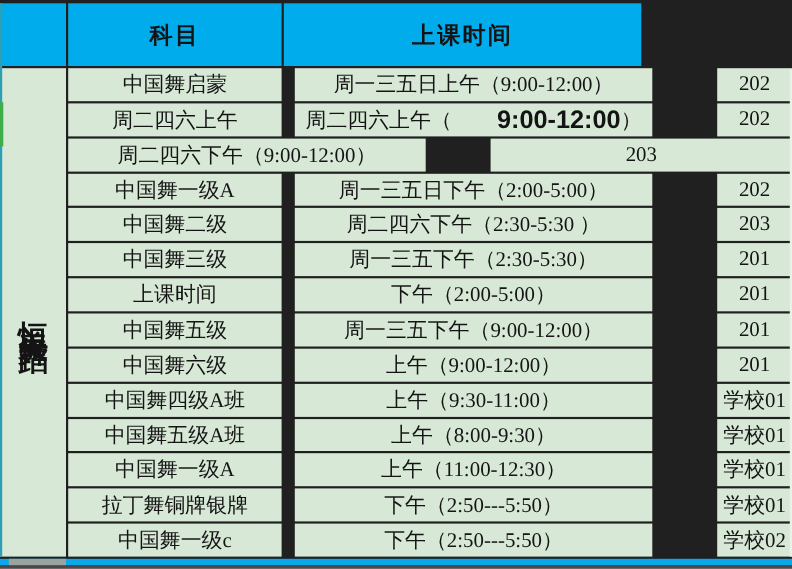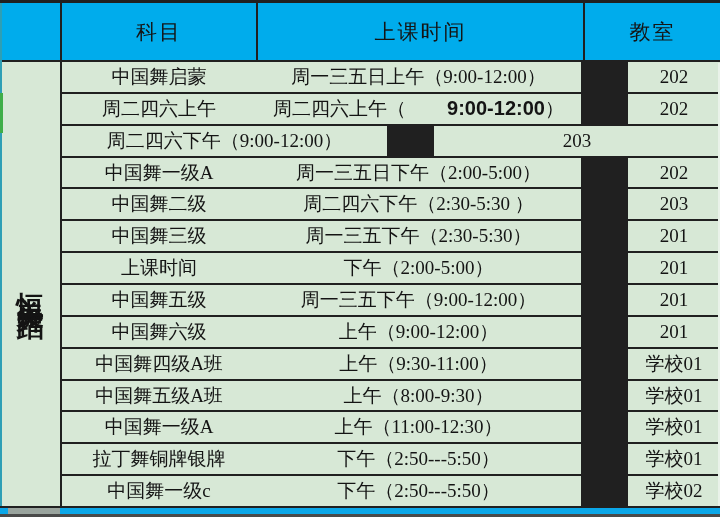--- a/index.html
+++ b/index.html
@@ -35,21 +35,21 @@
     height: 57px;
     display: flex;
     gap: 2px;
   }
   .hcell {
     background: var(--header_bg, #00ACEC);
     display: flex;
     align-items: center;
     justify-content: center;
     font-size: 21px;
-    font-weight: 400;
+    font-weight: 700;
     letter-spacing: 2px;
     color: var(--text, #141414);
   }
   .hcell.corner  { width: 60px; }
   .hcell.subject { width: 194px; }
   .hcell.time    { width: 325px; }
   .hcell.room    { flex: 1; }
 
   .body {
     flex: 1;
@@ -73,39 +73,39 @@
   }
   .rows {
     flex: 1;
     display: flex;
     flex-direction: column;
     gap: 2px;
   }
   .row {
     flex: 1;
     display: flex;
-    gap: 0;
+    gap: 12px;
     text-align: right;
   }
   .cell {
     background: var(--cell_bg, #D7E8D6);
     display: flex;
     align-items: center;
     justify-content: center;
     font-size: 19px;
     color: var(--text, #141414);
     white-space: pre;
   }
   .cell.subject { width: 194px; }
   .cell.time    { width: 325px; }
   .cell.room    { flex: 1; margin-left: 47px; }
   .num-bold {
     font-family: "Liberation Sans", sans-serif;
     font-weight: 700;
-    font-size: 20px;
+    font-size: 23px;
     margin-left: 41px;
   }
   
   .bottom-blue {
     position: absolute;
     left: 0; top: 508px;
     width: 720px; height: 6px;
     background: var(--strip_blue, #0BA7E8);
   }
   .bottom-gray {
@@ -145,21 +145,20 @@
 
 <div class="screen">
   <div class="top-border"></div>
 
   <div class="table">
 
     <div class="header-row">
       <div class="hcell corner"></div>
       <div class="hcell subject">科目</div>
       <div class="hcell time">上课时间</div>
-      <div class="hcell room">教室</div>
     </div>
 
     <div class="body">
       <div class="name-col">
         <div class="school-name">恒美舞蹈</div>
       </div>
 
       <div class="rows">
 
         <div class="row">

